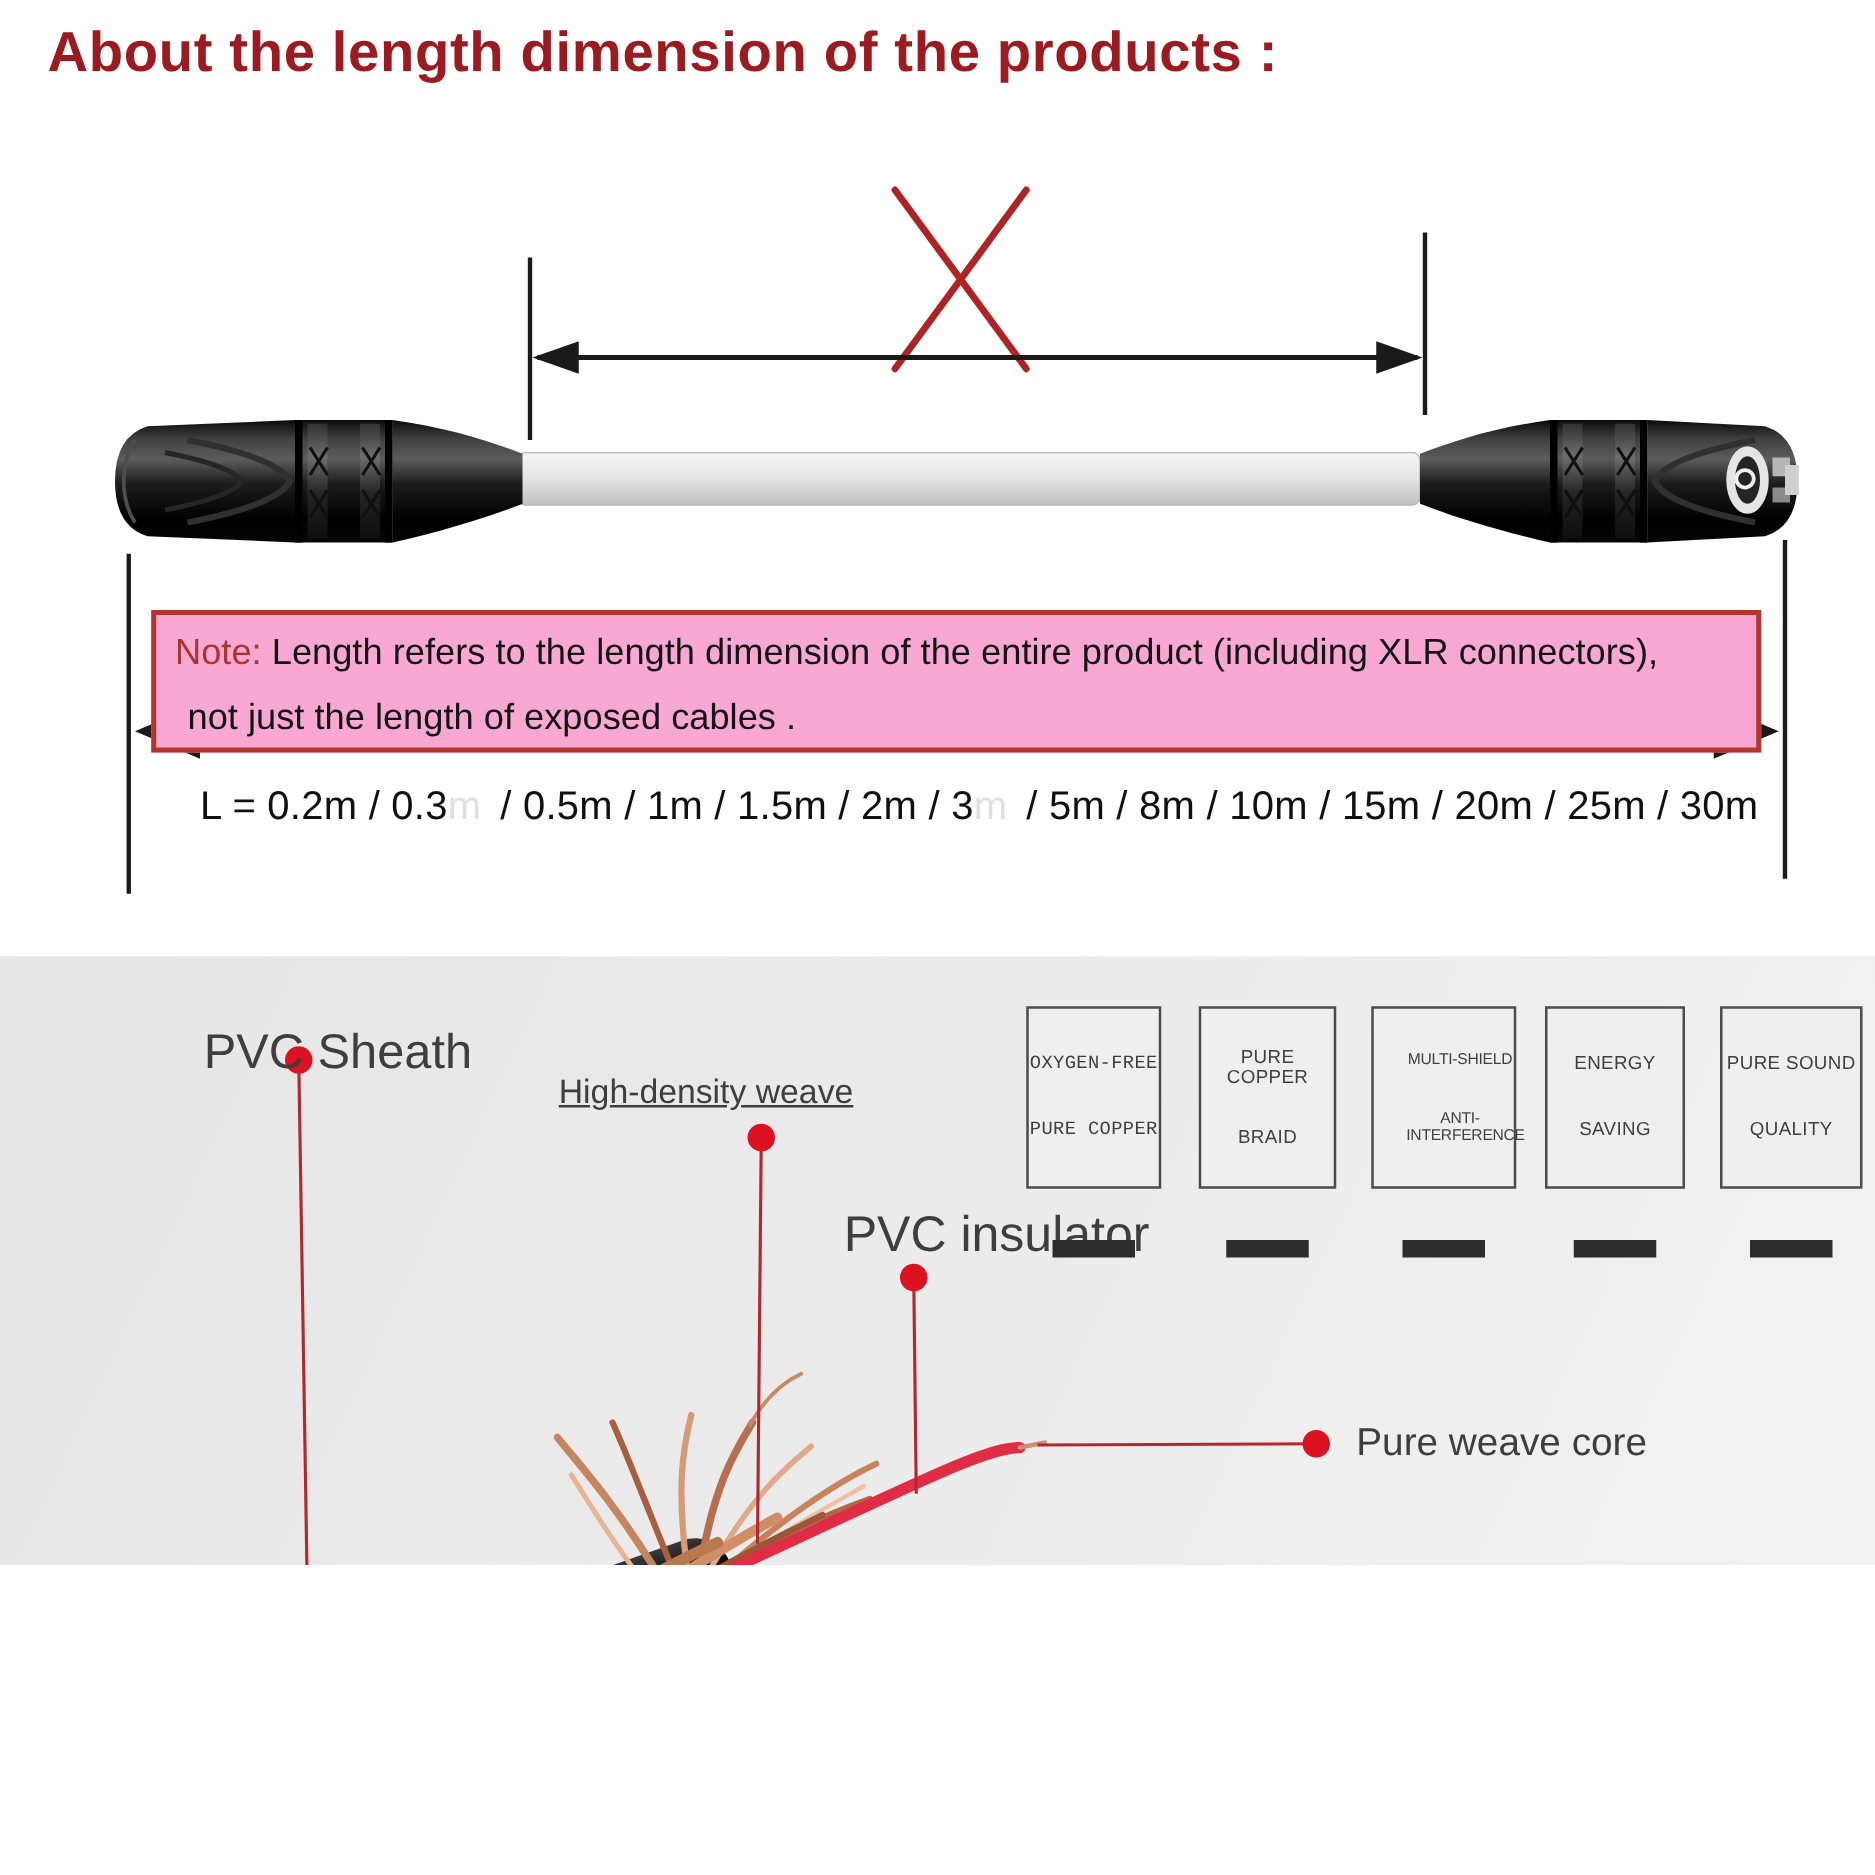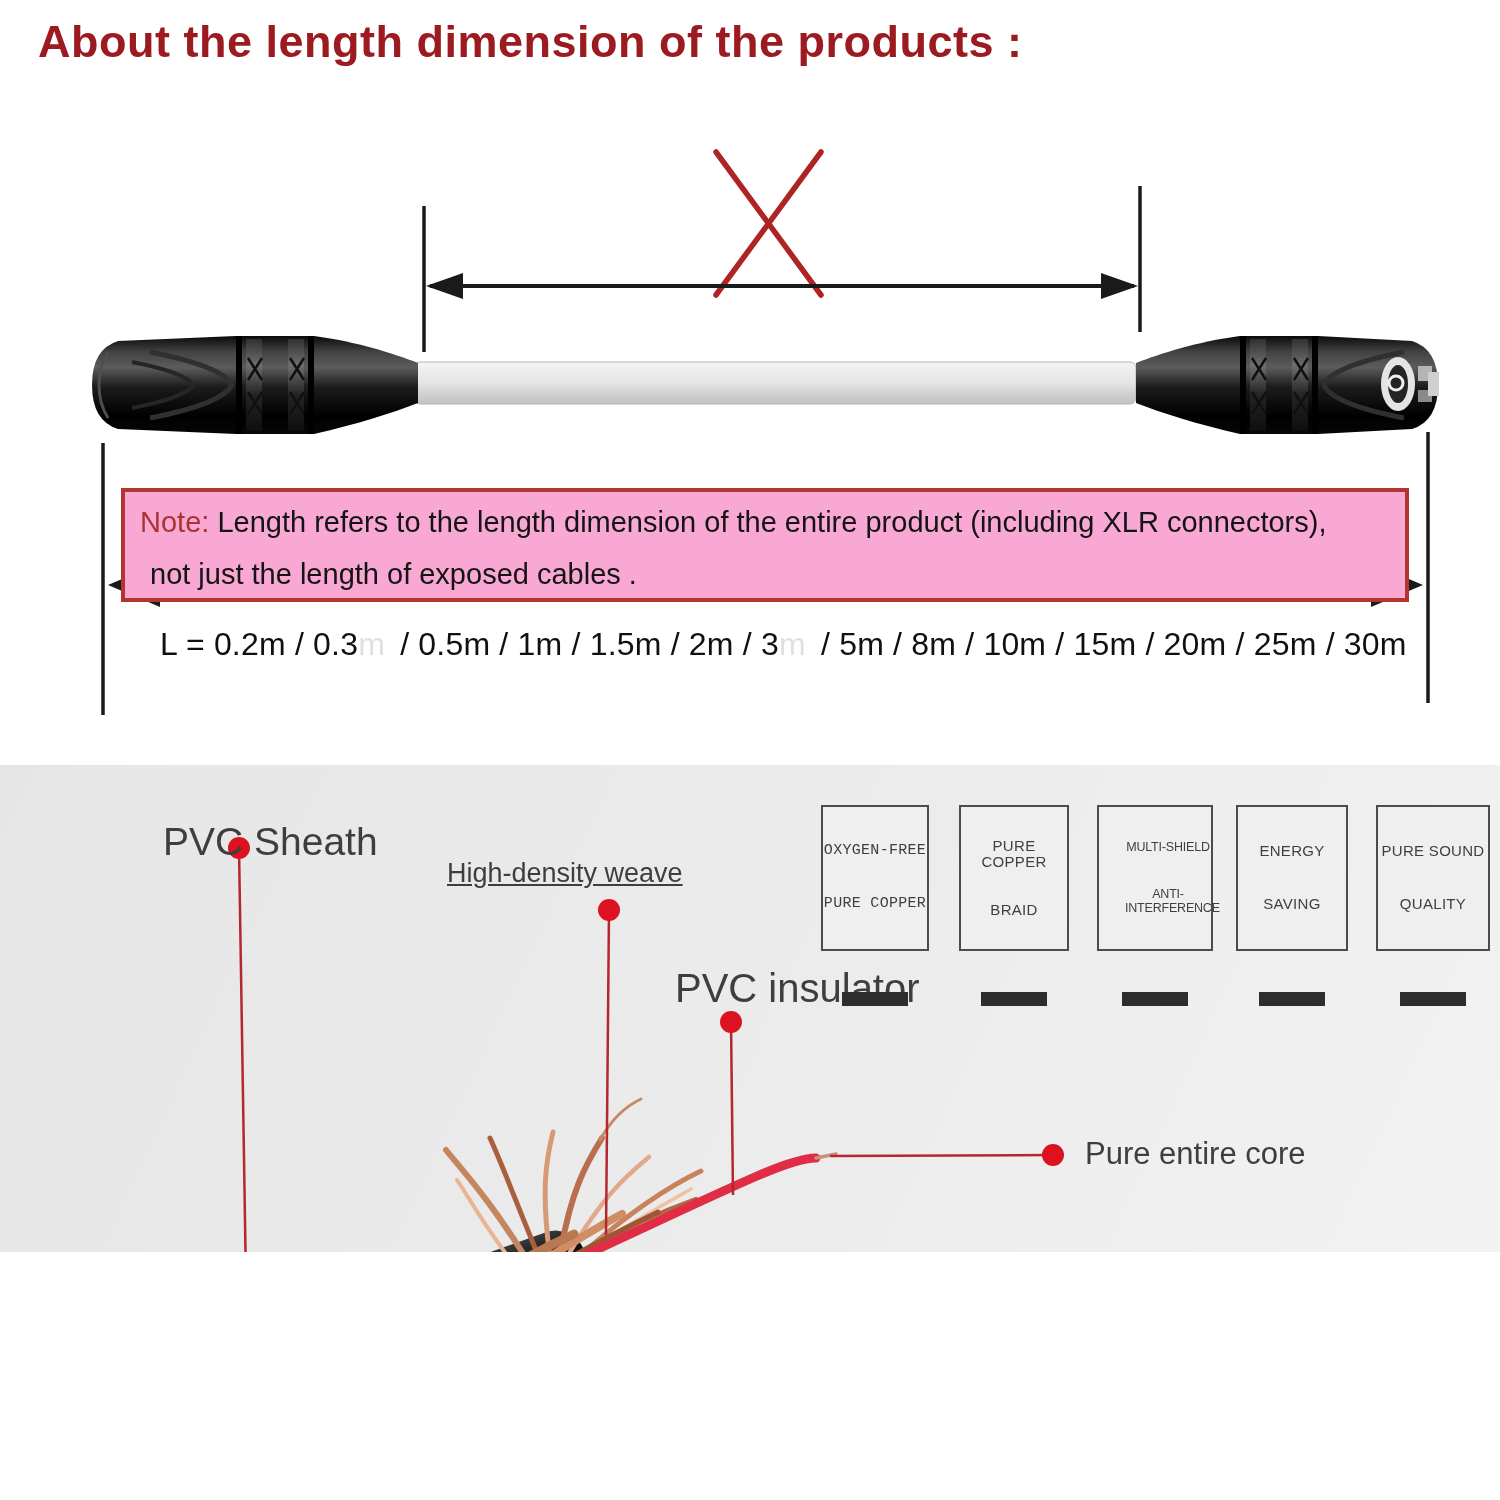--- a/index.html
+++ b/index.html
@@ -212,21 +212,21 @@
       <circle cx="609" cy="150" r="11"></circle>
       <circle cx="731" cy="262" r="11"></circle>
       <circle cx="1053" cy="395" r="11"></circle>
       <circle cx="774" cy="684" r="11"></circle>
     </g>
   </svg>
 
   <div class="abs callout-label" id="label-pvc-sheath">PVC Sheath</div>
   <div class="abs callout-label" id="label-weave">High-density weave</div>
   <div class="abs callout-label" id="label-insulator">PVC insulator</div>
-  <div class="abs callout-label" id="label-core">Pure entire core</div>
+  <div class="abs callout-label" id="label-core">Pure weave core</div>
   <div class="abs callout-label" id="label-cotton">Tensile cotton</div>
 
   <div class="abs badge" id="badge-1" style="left:821px;width:108px;font-family:Liberation Mono, monospace;">
     <div>OXYGEN-FREE</div>
     <div>PURE COPPER</div>
   </div>
   <div class="abs badge" id="badge-2" style="left:959px;width:110px;">
     <div>PURE COPPER</div>
     <div>BRAID</div>
   </div>

